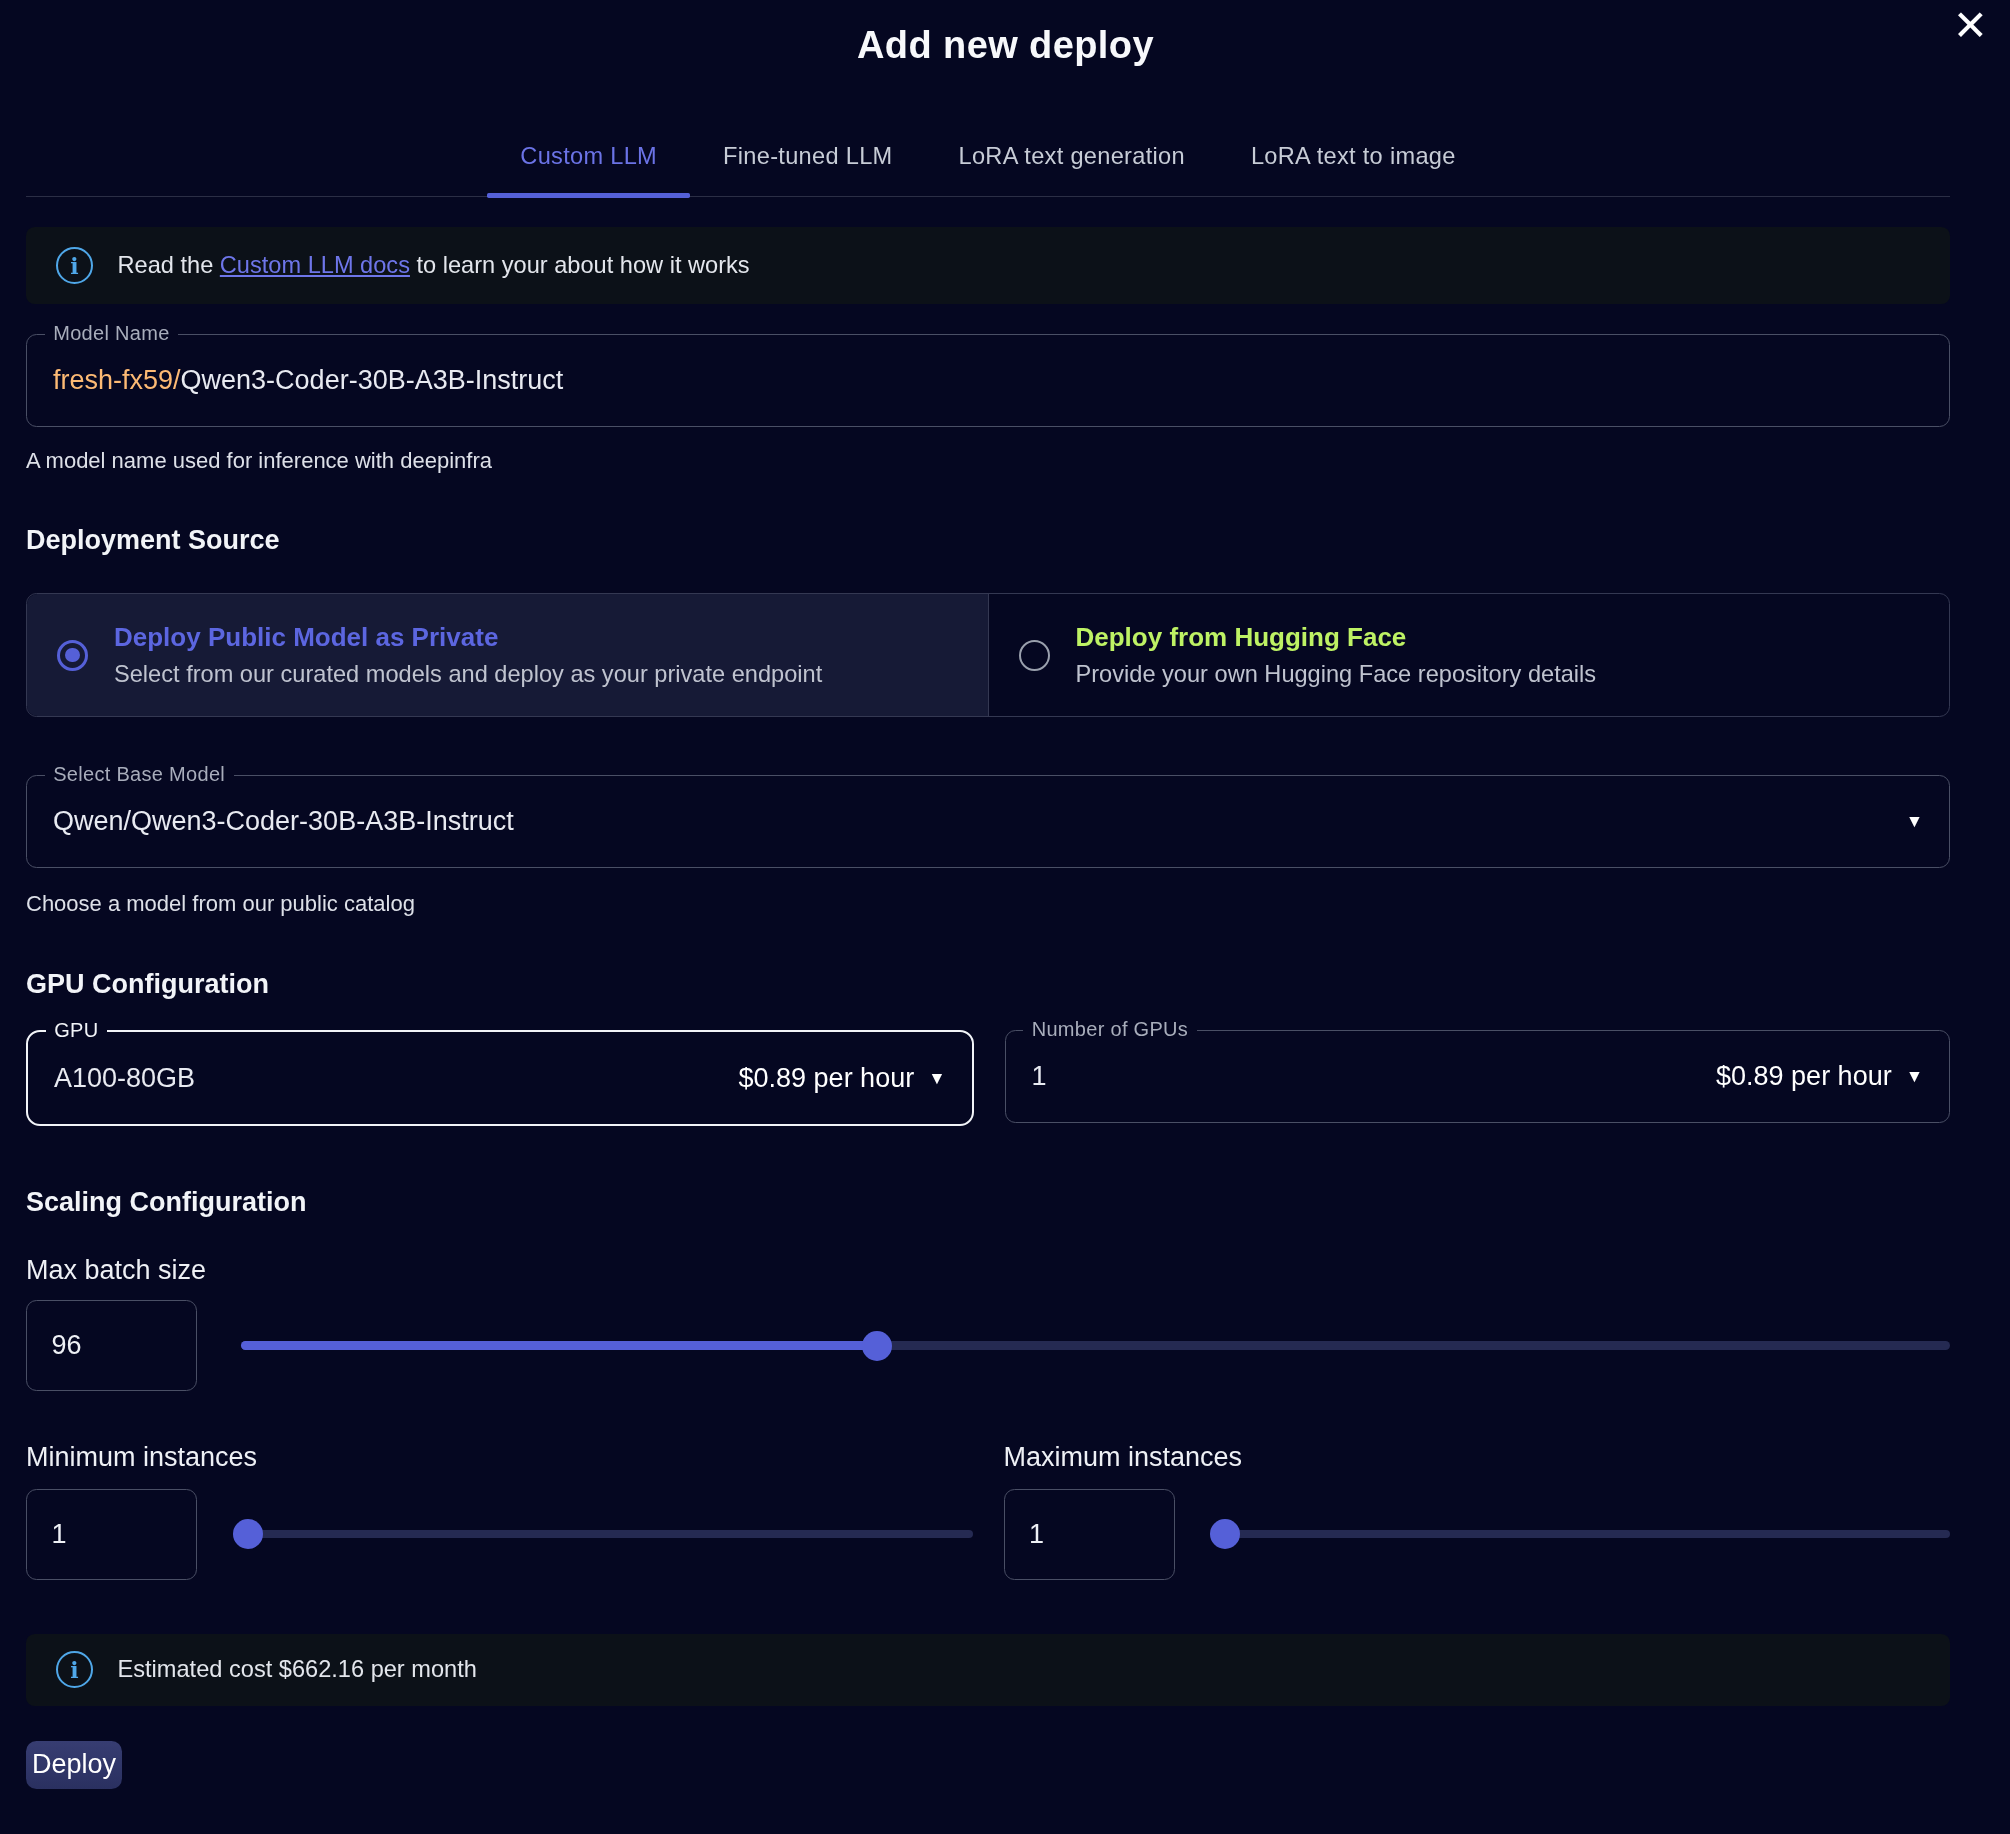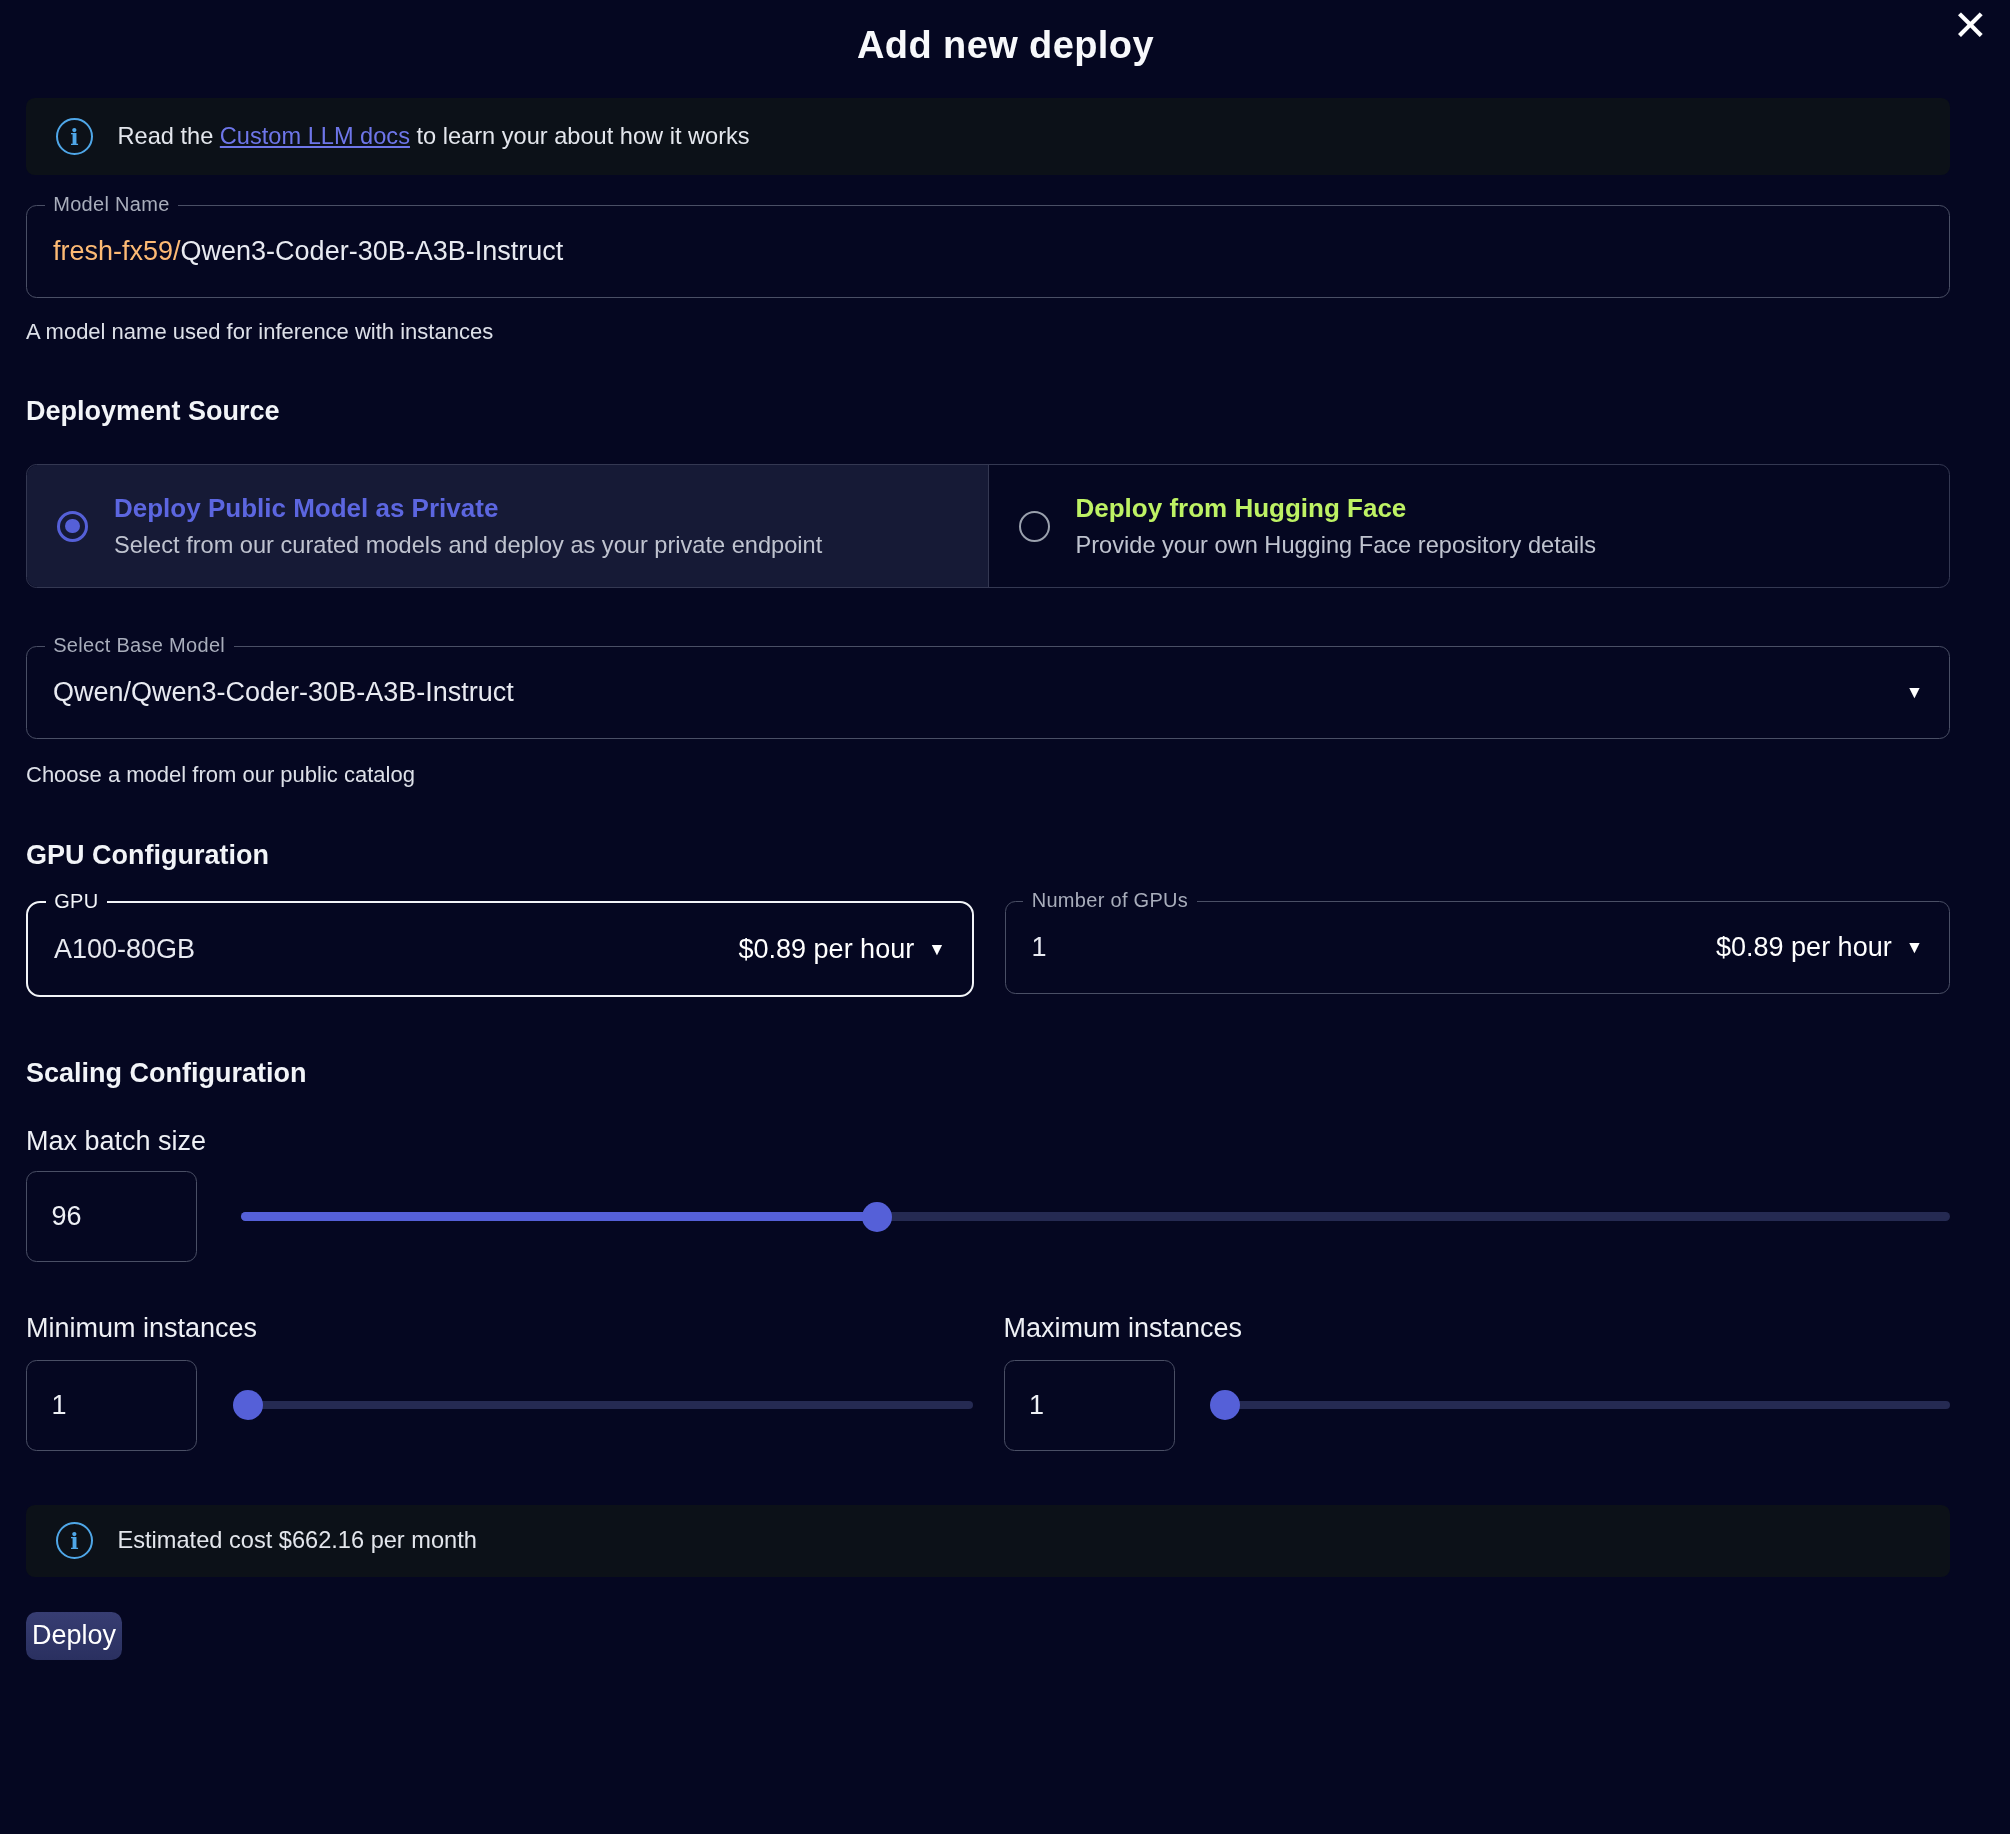--- a/index.html
+++ b/index.html
@@ -123,31 +123,37 @@
 </style>
 </head>
 <body>
 
 <div class="page">
 
   <span class="close-btn">✕</span>
 
   <h1 class="title">Add new deploy</h1>
 
+  <div class="tabs-wrap">
+    <div class="tab active">Custom LLM</div>
+    <div class="tab">Fine-tuned LLM</div>
+    <div class="tab">LoRA text generation</div>
+    <div class="tab">LoRA text to image</div>
+  </div>
 
   <div class="banner">
     <span class="info-icon">i</span>
     <span><span>Read the </span><span class="doc-link">Custom LLM docs</span><span> to learn your about how it works</span></span>
   </div>
 
   <div class="field">
     <span class="field-label">Model Name</span>
     <span class="field-value"><span class="value-dim">fresh-fx59/</span><span>Qwen3-Coder-30B-A3B-Instruct</span></span>
   </div>
-  <div class="helper">A model name used for inference with instances</div>
+  <div class="helper">A model name used for inference with deepinfra</div>
 
   <div class="section-h">Deployment Source</div>
 
   <div class="cards">
     <div class="card selected">
       <span class="radio on"></span>
       <div>
         <div class="card-title">Deploy Public Model as Private</div>
         <div class="card-desc">Select from our curated models and deploy as your private endpoint</div>
       </div>

